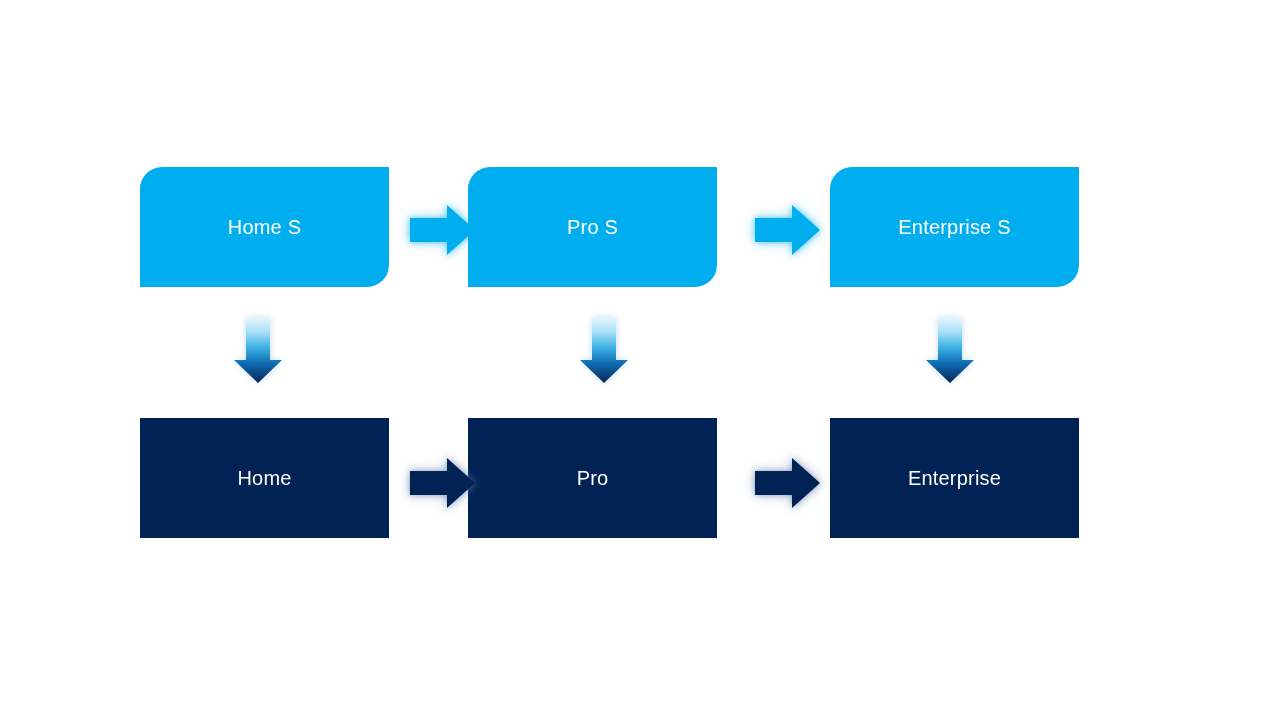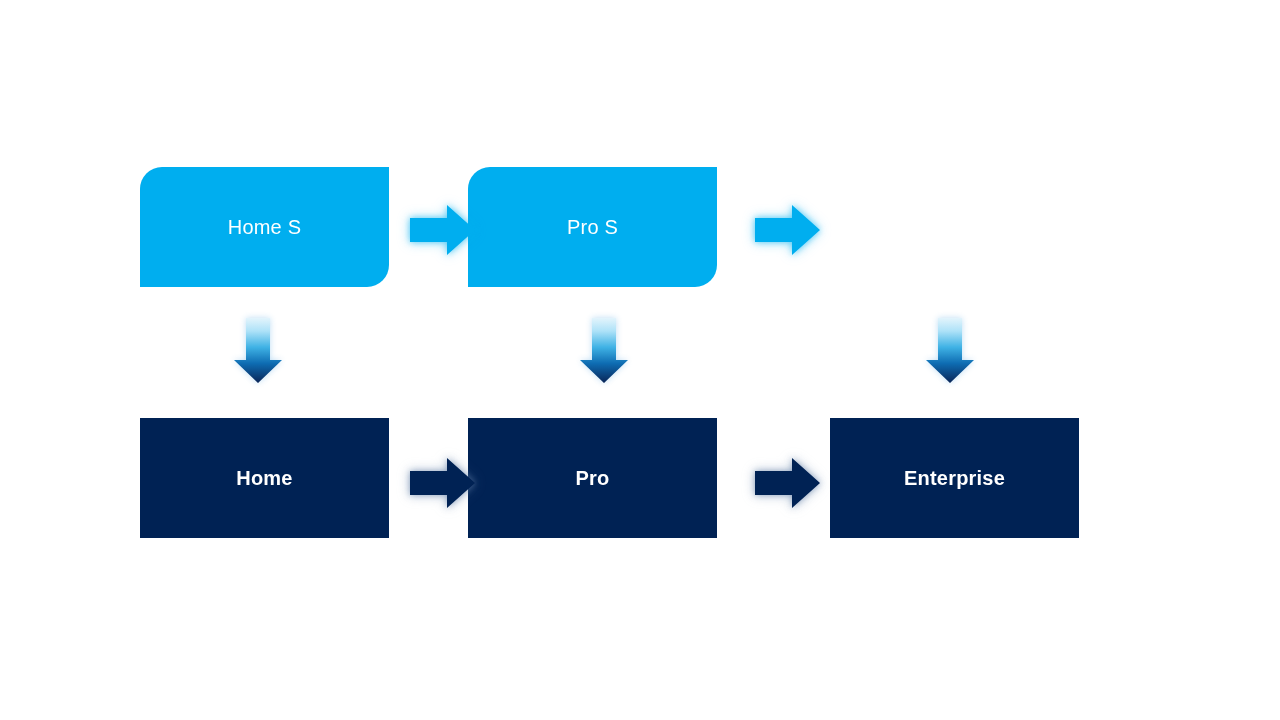--- a/index.html
+++ b/index.html
@@ -13,21 +13,21 @@
   }
   .top-box{
     position:absolute;top:167px;width:249px;height:120px;
     background:var(--top-box-fill,#00AEEF);
     border-radius:22px 0 22px 0;
     display:flex;align-items:center;justify-content:center;
   }
   .bottom-box{
     position:absolute;top:418px;width:249px;height:120px;
     background:var(--bottom-box-fill,#002254);
-    display:flex;align-items:center;justify-content:center;font-weight:bold;
+    display:flex;align-items:center;justify-content:center;
   }
   .c1{left:140px}.c2{left:468px}.c3{left:830px}
   .box-label{
     color:var(--text,#ffffff);
     font-size:20px;line-height:1.2;
     letter-spacing:.2px;
     text-align:center;
   }
   .right-arrow{position:absolute;width:65px;height:50px;}
   .ra-top{top:205px}
@@ -59,20 +59,23 @@
         <stop offset="1" stop-color="#0A2557"></stop>
       </linearGradient>
     </defs>
   </svg>
 
   <div class="top-box c1">
     <span class="box-label">Home S</span>
   </div>
   <div class="top-box c2">
     <span class="box-label">Pro S</span>
+  </div>
+  <div class="top-box c3">
+    <span class="box-label">Enterprise S</span>
   </div>
 
   <div class="right-arrow ra-top g1 arrow-light">
     <svg viewBox="0 0 65 50">
         <path d="M0 13 H37 V0 L65 25 L37 50 V37 H0 Z"></path>
       </svg>
   </div>
   <div class="right-arrow ra-top g2 arrow-light">
     <svg viewBox="0 0 65 50">
         <path d="M0 13 H37 V0 L65 25 L37 50 V37 H0 Z"></path>

